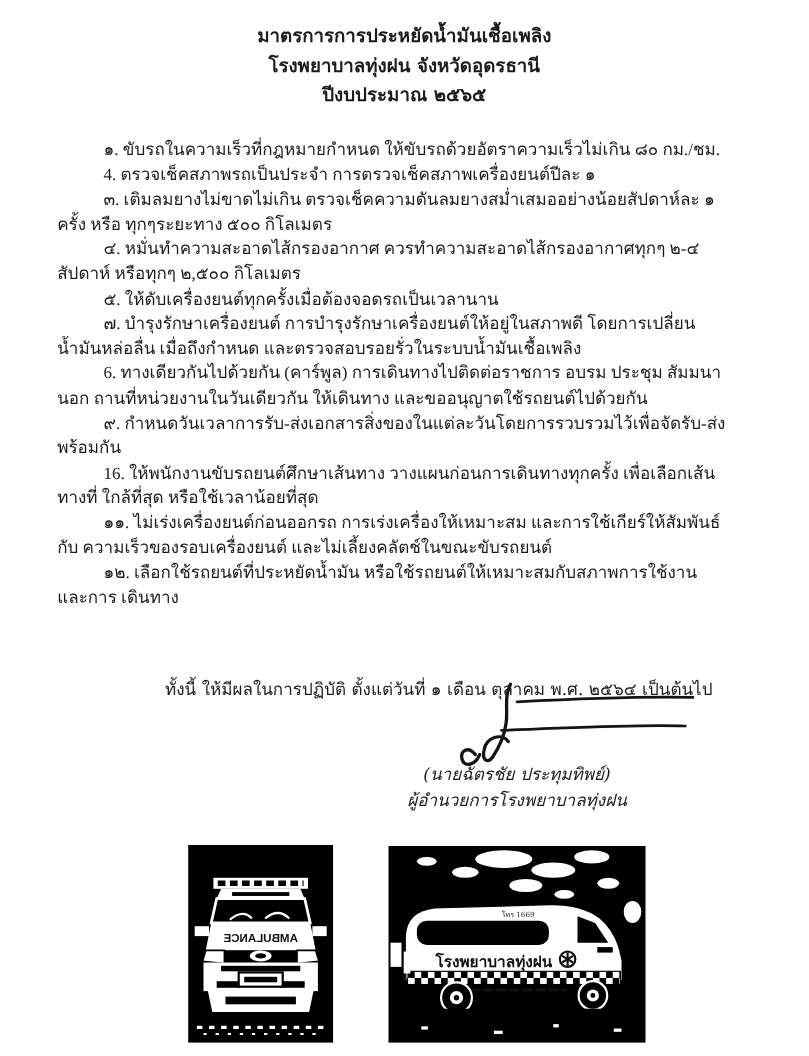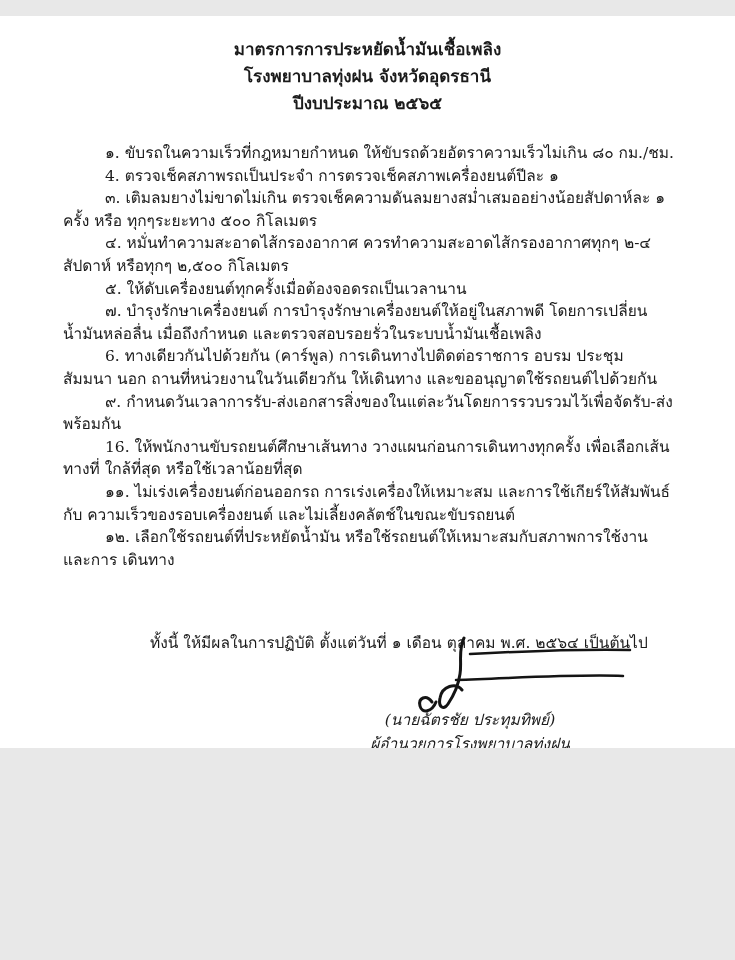--- a/index.html
+++ b/index.html
@@ -1,29 +1,29 @@
 <!DOCTYPE html>
 <html><head>
 <meta charset="utf-8">
 <style>
   html,body { margin:0; padding:0; background:#e8e8e8; }
   .page {
-    position:relative; width:735px; height:732px; margin:16px auto;
+    position:relative; width:735px; height:960px; margin:0 auto;
     background:#ffffff; color:#1b1b1b;
     font-family:"DejaVu Serif","Liberation Serif",serif;
     overflow:hidden;
   }
   .title-block {
     position:absolute; top:20px; left:0; width:735px;
     text-align:center; font-weight:bold; font-size:17px; line-height:27px;
   }
   .title-line { margin:0; }
   .measures {
-    position:absolute; top:126px; left:63px; width:612px;
-    font-size:15.5px; line-height:22.6px; overflow-wrap:break-word;
+    position:absolute; top:126px; left:52px; width:612px;
+    font-size:15.5px; line-height:22.6px; overflow-wrap:break-word;font-family:Liberation Serif, serif;
   }
   .measure { margin:0; text-indent:42px; }
   .effective-line {
     position:absolute; top:598px; left:150px; width:540px;
     font-size:15.5px;
   }
   .signature-svg { position:absolute; top:620px; left:398px; }
   .signatory-block {
     position:absolute; top:692px; left:352px; width:236px;
     text-align:center; font-size:15.5px; line-height:24px;font-style:italic;

